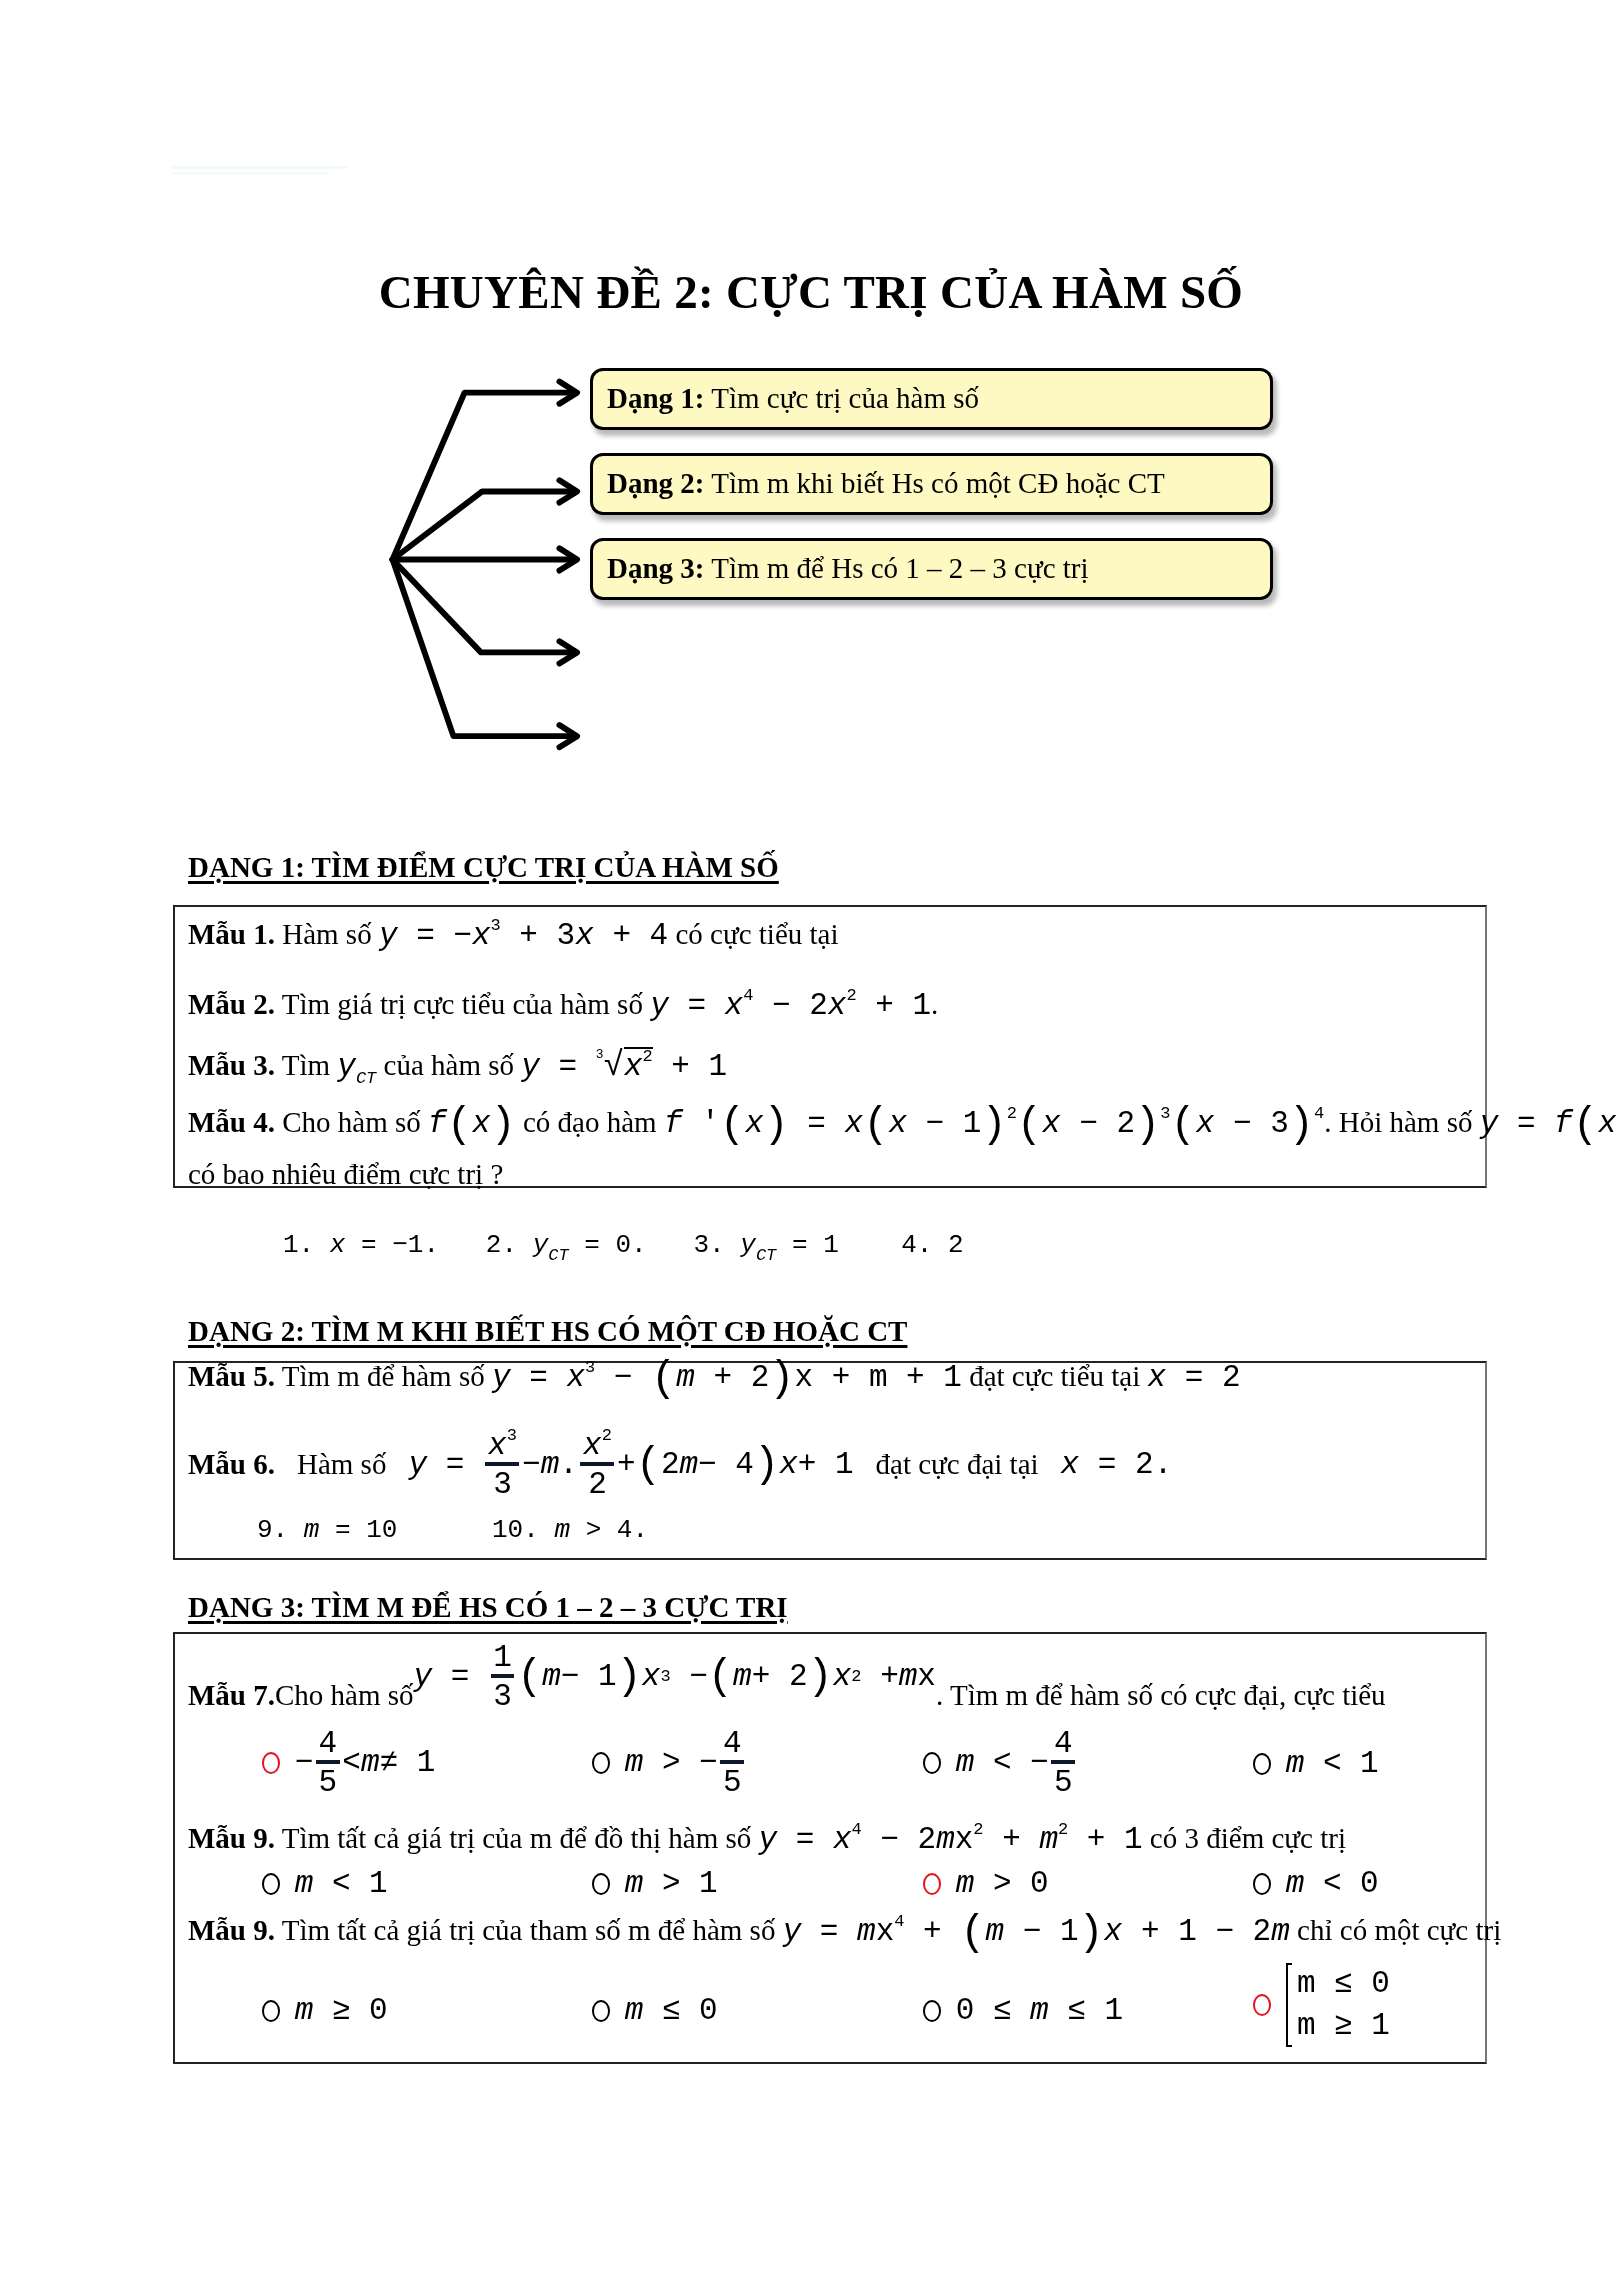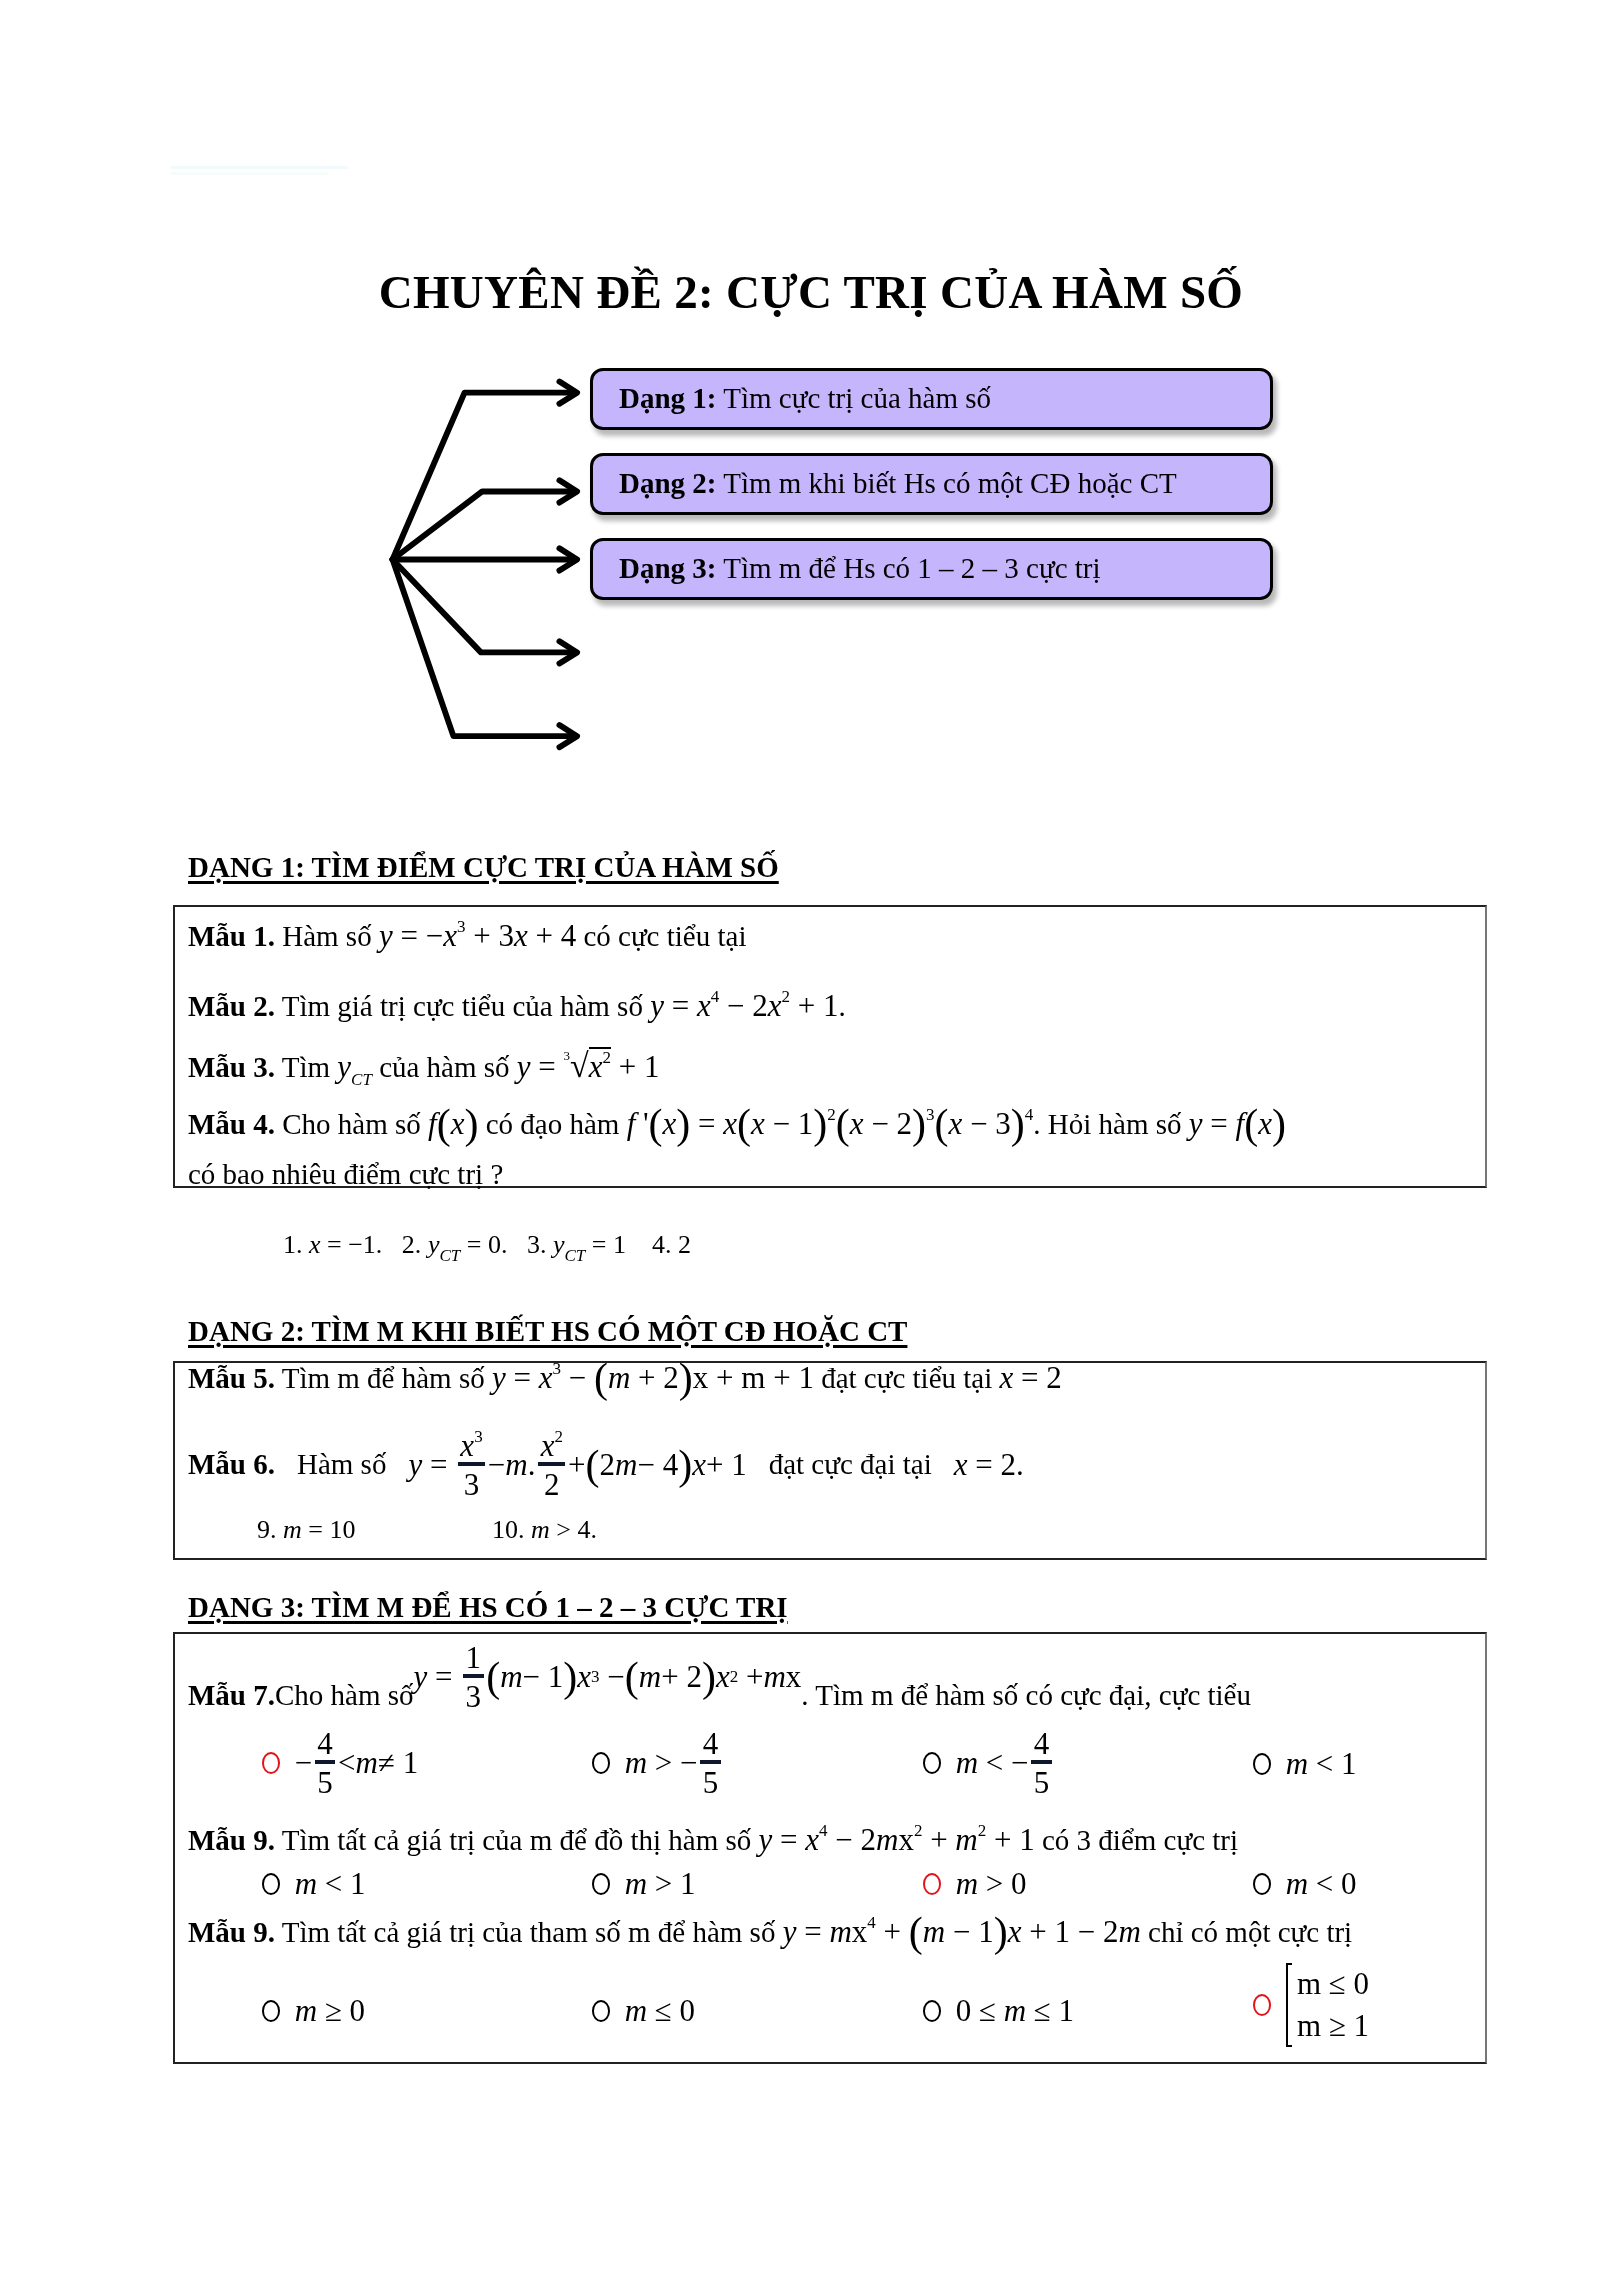--- a/index.html
+++ b/index.html
@@ -7,32 +7,32 @@
          font-family:"Liberation Serif", serif; color:#000; }
   .abs { position:absolute; }
   .title { left:0; width:1622px; top:265px; text-align:center; font-size:47px; font-weight:bold;
            letter-spacing:0.3px; }
   .watermark { left:171px; top:166px; width:177px; height:3.3px; background:#f1fbfb; }
   .watermark2 { left:171px; top:172px; width:157px; height:2.6px; background:#f6fcfc; }
 
   
   #diagram { left:0; top:0; width:1622px; height:818px; }
   .dbox { position:absolute; left:590px; width:683px; height:62px; border:3.3px solid #000;
-          border-radius:13px; background:#c4b5fd; box-shadow:3.9px 5.2px 5.2px rgba(0,0,0,0.28);
-          box-sizing:border-box; font-size:29px; line-height:55px; padding-left:26px; white-space:nowrap; }
+          border-radius:13px; background:#fef9c3; box-shadow:3.9px 5.2px 5.2px rgba(0,0,0,0.28);
+          box-sizing:border-box; font-size:29px; line-height:55px; padding-left:14px; white-space:nowrap; }
   .dbox b { font-weight:bold; }
 
   
   .sec-h { left:188px; font-size:29px; font-weight:bold; text-decoration:underline; text-decoration-thickness:3.3px;
            text-underline-offset:3.9px; white-space:nowrap; }
   .sbox { position:absolute; left:173px; width:1314px; border:2.6px solid #222; box-sizing:border-box;
           border-right-color:#777; }
   .line { position:absolute; left:188px; font-size:29px; white-space:nowrap; }
   .line b { font-weight:bold; }
-  .math { font-family:Liberation Serif, serif; font-size:31px; }
+  .math { font-family:Liberation Mono, monospace; font-size:31px; }
   .math i { font-style:italic; }
   sup { font-size:17px; vertical-align:14.4px; line-height:0; }
   sub { font-size:17px; vertical-align:-7.9px; line-height:0; font-style:italic; }
   .frac { display:inline-flex; flex-direction:column; align-items:center; vertical-align:middle;
           line-height:1; margin:0 2.6px; }
   .frac .num { border-bottom:4px solid #0f172a; padding:0 2.6px 1.3px 2.6px; }
   .frac .den { padding-top:2.6px; }
   .radio { display:inline-block; width:18.3px; height:22px; border:2.6px solid #000; border-radius:50%;
            box-sizing:border-box; vertical-align:middle; margin-right:14.4px; }
   .radio.sel { border-color:#e3141b; }

